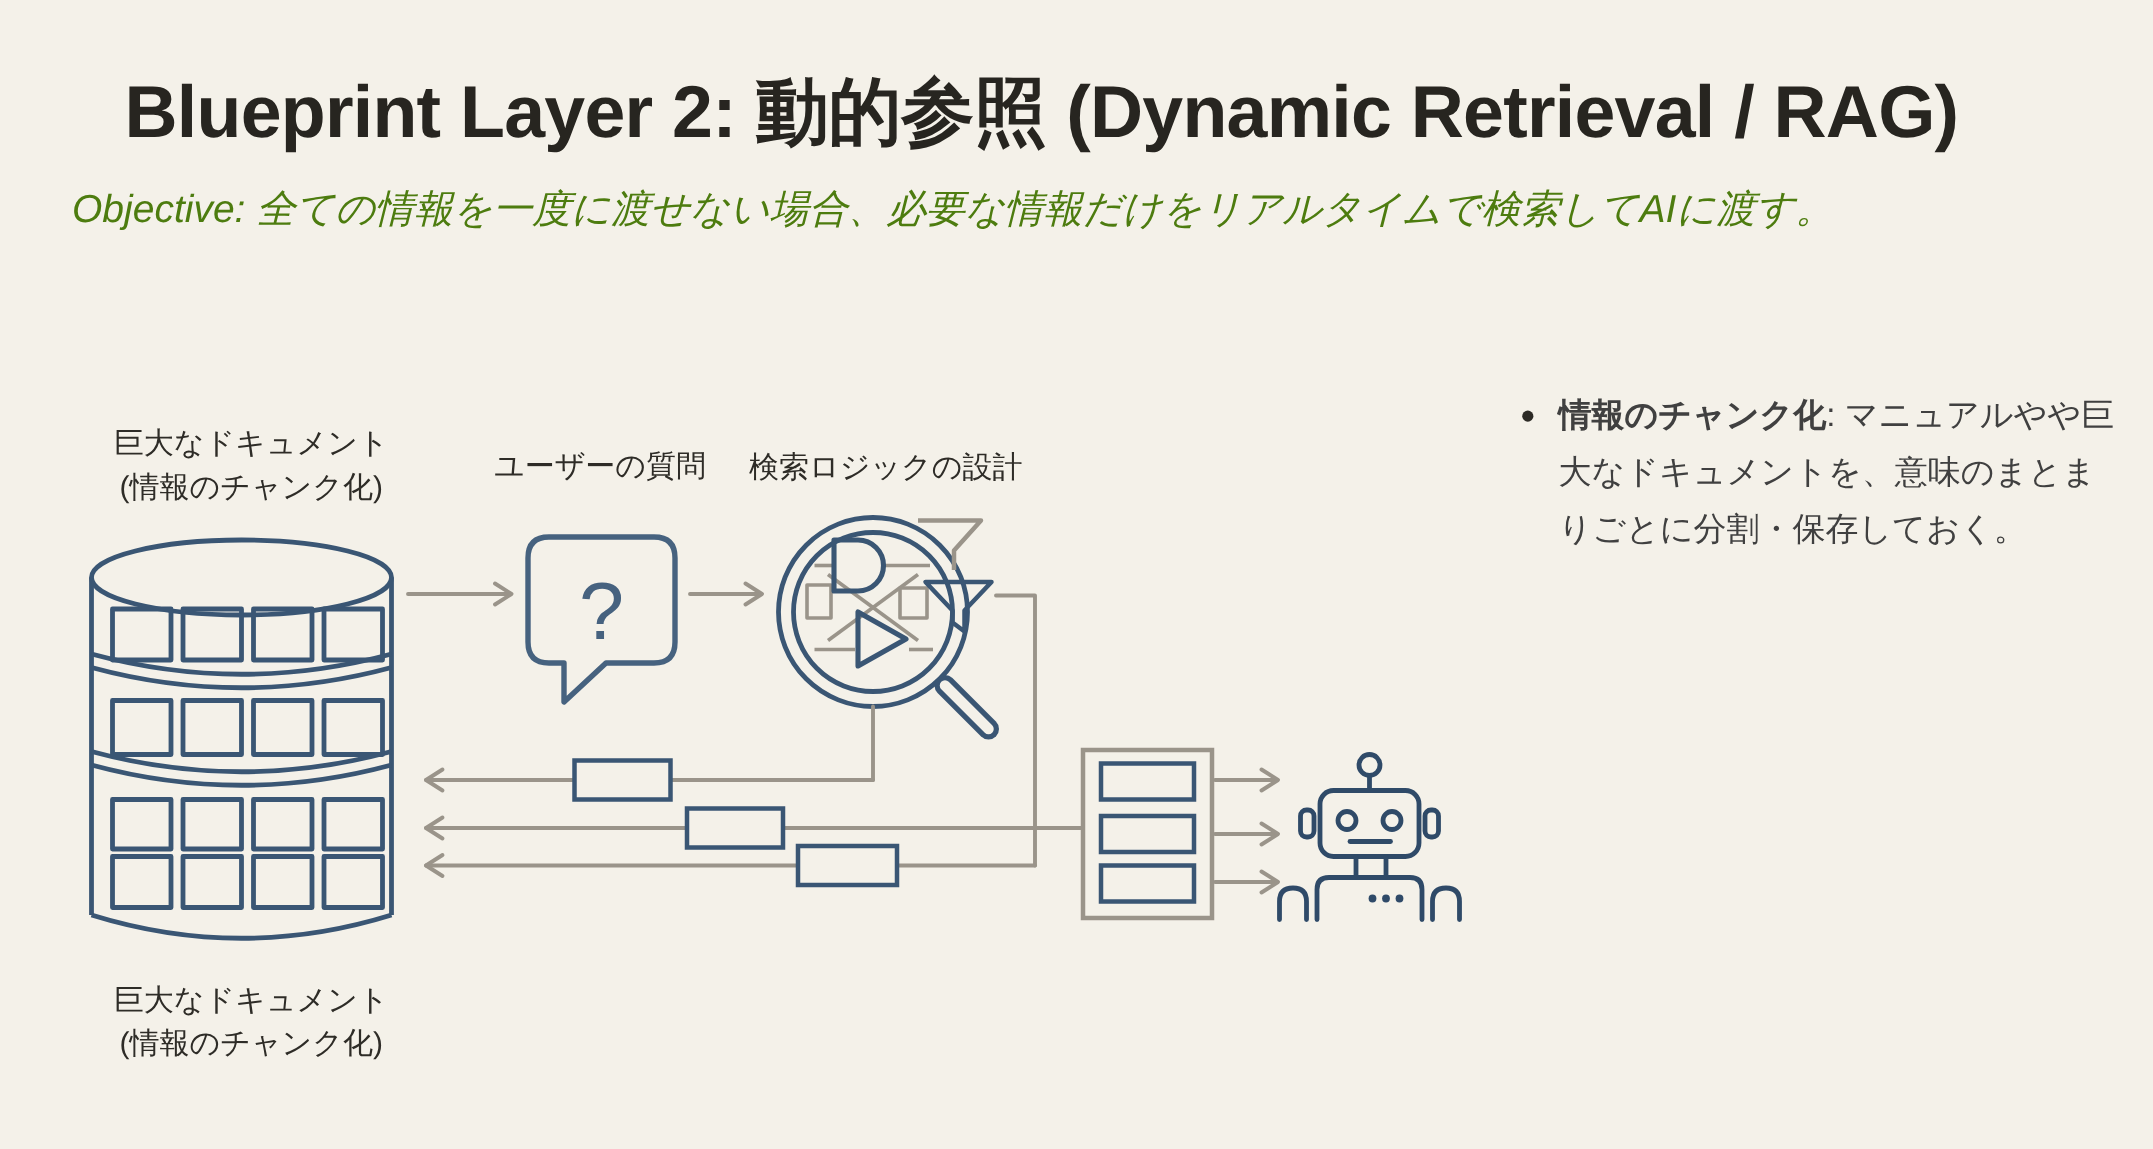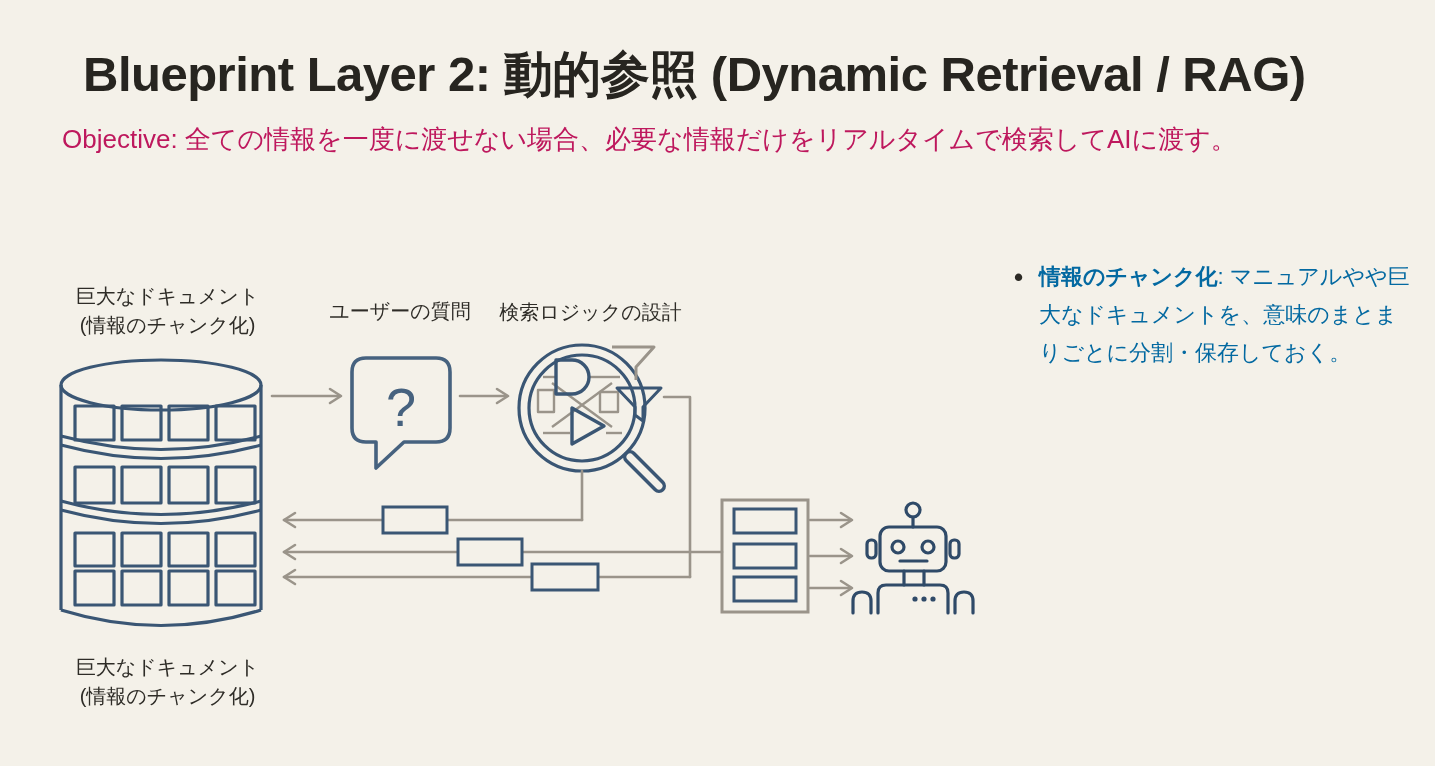--- a/index.html
+++ b/index.html
@@ -9,39 +9,39 @@
     background:#f4f1e9;
     font-family:"Liberation Sans","DejaVu Sans",sans-serif;
     color:#2a2823;
   }
   .title {
     position:absolute; left:60px; top:42px;
     font-size:49px; font-weight:700; letter-spacing:-0.5px;
     color:#272520; white-space:nowrap;margin-left:23px;
   }
   .objective {
-    position:absolute; left:62px; top:122px;
-    font-size:26px; color:#be185d; white-space:nowrap;
+    position:absolute; left:48px; top:122px;
+    font-size:26px; color:#4d7c0f; white-space:nowrap;font-style:italic;
   }
   svg.canvas { position:absolute; left:0; top:0; }
   .lbl {
     position:absolute; text-align:center;
     font-size:20px; line-height:29px; color:#2e2c27;
   }
   .lbl-source-top    { left:55px;  top:282px; width:225px; }
   .lbl-user-question { left:310px; top:298px; width:180px;font-family:Liberation Mono, monospace; }
   .lbl-search-logic  { left:493px; top:298px; width:195px; }
   .lbl-source-bottom { left:55px;  top:653px; width:225px; }
   .notes {
     position:absolute; left:1008px; top:258px; width:406px;
   }
   .notes ul { list-style:none; }
   .notes li {
     position:relative; padding-left:31px;
-    font-size:22px; line-height:38px; color:#0369a1;
+    font-size:22px; line-height:38px; color:#404040;
     margin-bottom:17px;
   }
   .notes li::before {
     content:"\2022";
     position:absolute; left:6px; top:0px;
     font-size:26px; color:#2c2a25; font-weight:700;
   }
   .term { font-weight:700; }
 </style>
 </head>

